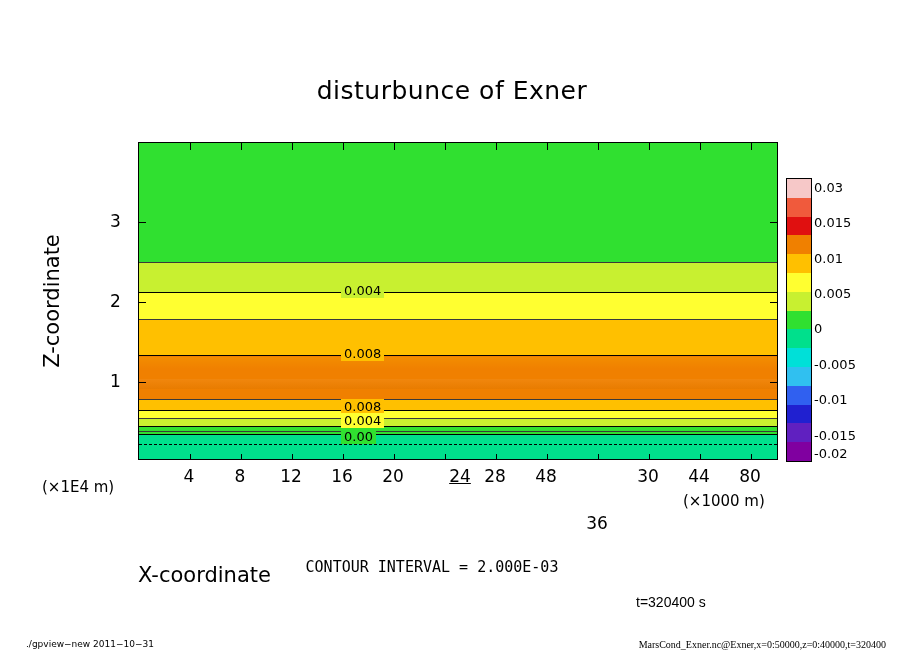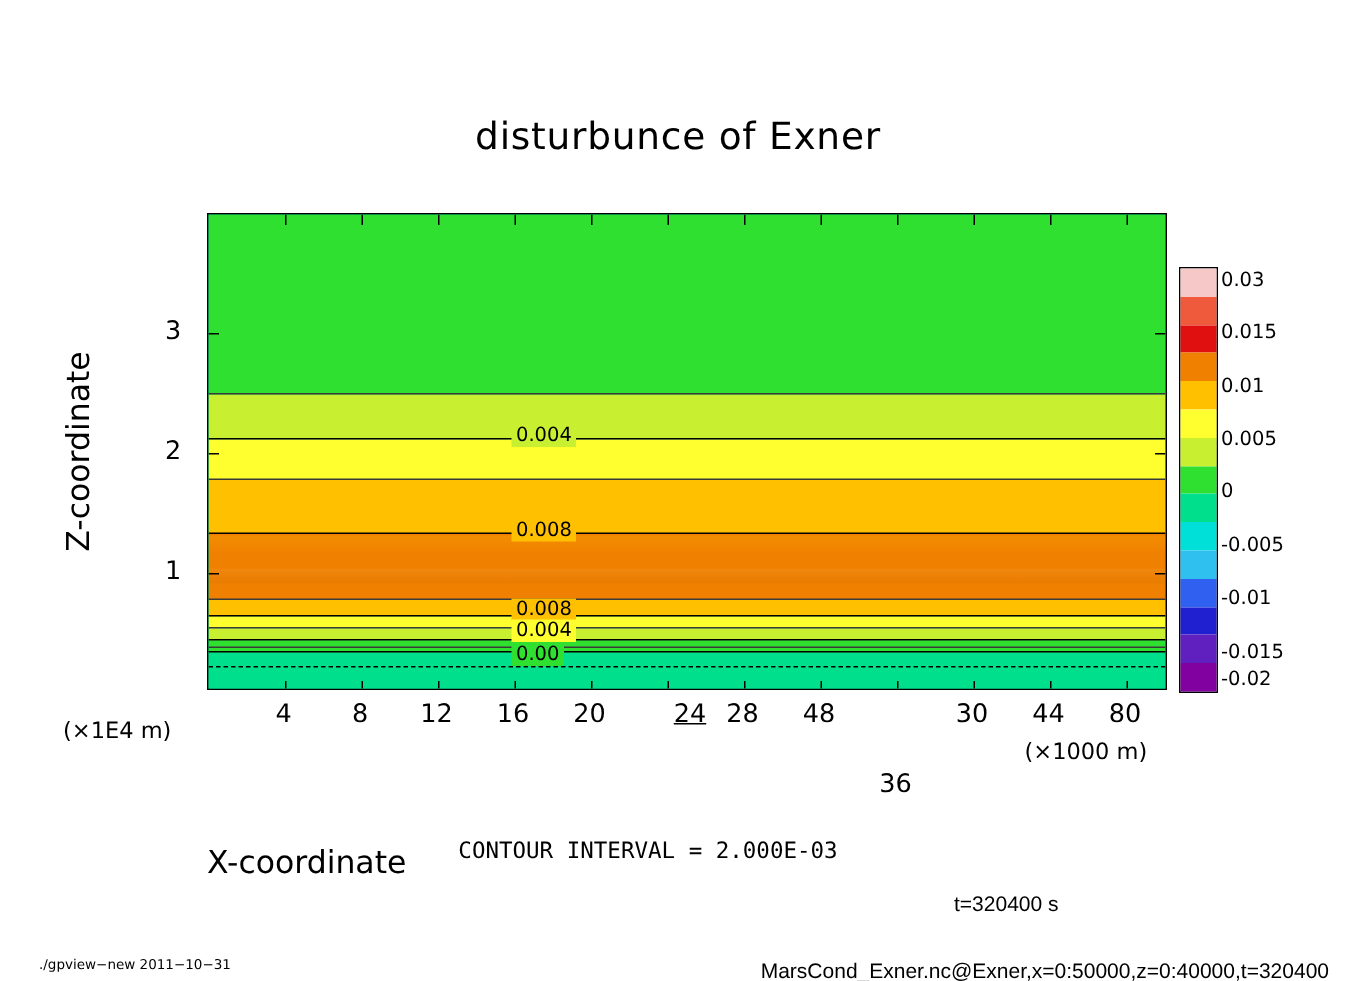--- a/index.html
+++ b/index.html
@@ -18,21 +18,21 @@
   .tick-r{position:absolute;right:0px;height:1px;width:7px;background:#000;}
   .xlab{position:absolute;top:466px;font-size:17px;color:#000;transform:translateX(-50%);}
   .ylab{position:absolute;left:110px;font-size:17px;color:#000;transform:translateY(-50%);}
   #ylabel{left:52px;top:301px;transform:translate(-50%,-50%) rotate(-90deg);transform-origin:center center;font-size:21px;white-space:nowrap;}
   #xlabel{left:138px;top:515px;width:640px;text-align:left;font-size:21px;margin-top:48px;}
   #xunit-left{left:42px;top:478px;font-size:15px;}
   #xunit-right{left:683px;top:492px;font-size:15px;}
   #contour-interval{left:0;top:558px;width:864px;text-align:center;font-size:15px;font-family:"DejaVu Sans Mono",monospace;}
   #timestamp{left:636px;top:594px;font-size:14px;font-family:Liberation Sans, sans-serif;}
   #footer-left{left:26px;top:639px;font-size:9px;color:#000;font-family:"DejaVu Sans",sans-serif;text-align:right;}
-  #footer-right{right:18px;top:639px;font-size:14px;color:#000;font-family:Liberation Sans, sans-serif;text-align:left;}
+  #footer-right{right:18px;top:639px;font-size:10px;color:#000;font-family:Liberation Serif, serif;text-align:left;}
   #cbar{left:786px;top:178px;width:26px;height:284px;border:1px solid #000;box-sizing:border-box;}
   .cbseg{width:100%;}
   .cbtick{position:absolute;left:28px;font-size:13px;color:#000;transform:translateY(-50%);white-space:nowrap;}
 </style>
 </head>
 <body>
 
 <div class="abs" id="title">disturbunce of Exner</div>
 
 <div class="abs" id="plotbox">

